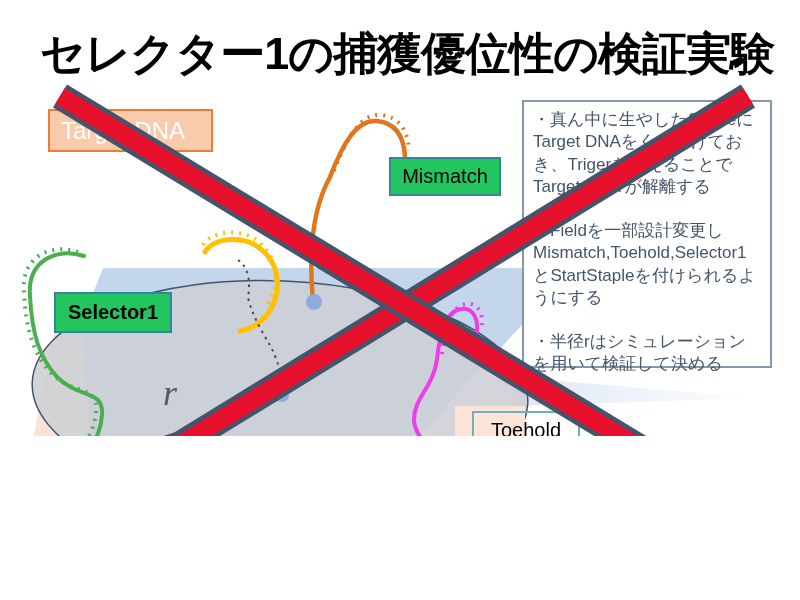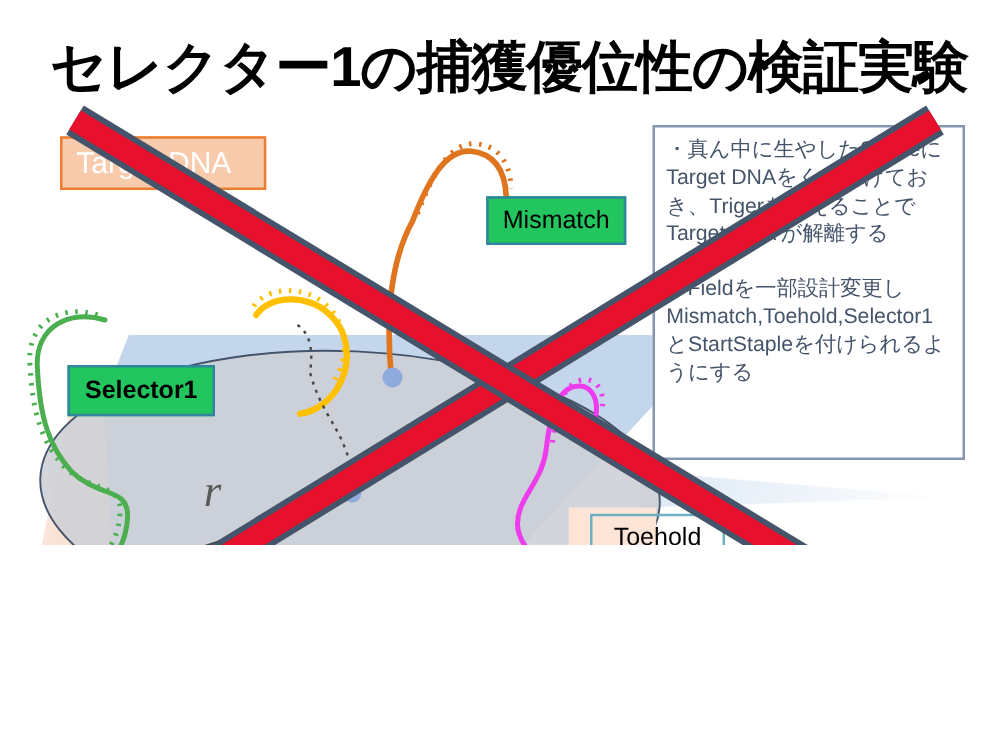--- a/index.html
+++ b/index.html
@@ -110,20 +110,21 @@
   </div>
   <div class="toehold-backing"></div>
   <div class="lbl lbl-teal lbl-toehold">
     <span>Toehold</span>
   </div>
   <div class="r-label">r</div>
 
   <div class="note-box">
     <p>・真ん中に生やしたStapleにTarget DNAをくっつけておき、Trigerを加えることでTarget DNA が解離する</p>
     <p>・Fieldを一部設計変更しMismatch,Toehold,Selector1とStartStapleを付けられるようにする</p>
+    <p>・半径rはシミュレーションを用いて検証して決める</p>
   </div>
 
   <svg id="cross-svg" class="layer" width="800" height="600" viewBox="0 0 800 600">
     <line x1="748" y1="96" x2="64" y2="516" stroke="#44546A" stroke-width="27"></line>
     <line x1="748" y1="96" x2="64" y2="516" stroke="#E8112D" stroke-width="18"></line>
     <line x1="60" y1="96" x2="752" y2="516" stroke="#44546A" stroke-width="27"></line>
     <line x1="60" y1="96" x2="752" y2="516" stroke="#E8112D" stroke-width="18"></line>
   </svg>
 
 </div>

